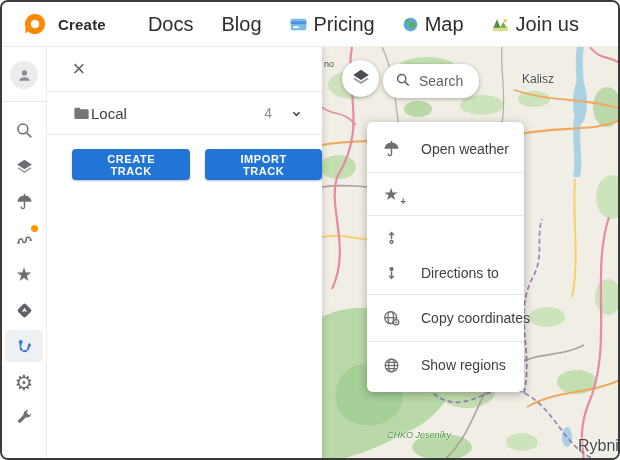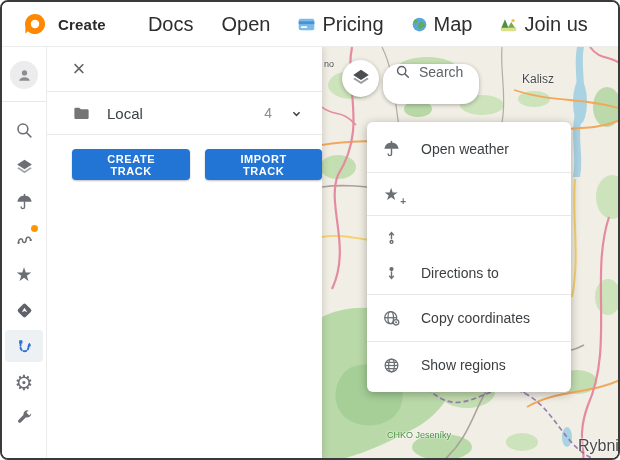--- a/index.html
+++ b/index.html
@@ -37,43 +37,43 @@
   
   .panel { width:275px; flex:0 0 275px; background:#fff; z-index:20;
            box-shadow:2px 0 6px rgba(0,0,0,.12); display:flex; flex-direction:column; }
   .panel-header { height:45px; display:flex; align-items:center; padding-left:18px;
                   border-bottom:1px solid #e9e9e9; }
   .close-x { font-size:22px; color:#5f6368; width:28px; height:28px; display:flex;
              align-items:center; justify-content:center; cursor:pointer; }
   .panel-title { font-size:16px; color:#202124; margin-left:14px; }
   .folder-row { height:43px; display:flex; align-items:center; padding:0 16px 0 24px;
                 border-bottom:1px solid #e9e9e9; cursor:pointer; }
-  .folder-label { font-size:15px; color:#3c4043; margin-left:16px; }
+  .folder-label { font-size:15px; color:#3c4043; }
   .folder-count { margin-left:auto; font-size:14px; color:#8a8d91; margin-right:14px; }
   .btn-row { display:flex; gap:15px; padding:14px 0 0 25px; }
   .btn { background:#2275d4; color:#fff; border:none; border-radius:4px; height:31px;
          padding:0 16px; font-size:11px; font-weight:bold; letter-spacing:.6px;
          font-family:"Liberation Sans", sans-serif; cursor:pointer; box-shadow:0 1px 2px rgba(0,0,0,.25); }
 
   
   .map { flex:1; position:relative; background:#f1eee5; overflow:hidden; }
   .map svg.basemap { position:absolute; inset:0; }
   .map-label { position:absolute; font-size:9px; color:#4a4a4a;
                text-shadow:0 0 2px #fff, 0 0 2px #fff; white-space:nowrap; }
-  .map-label.green { color:#47903f; }
+  .map-label.green { color:#47903f; font-style:italic; }
   .layers-fab { position:absolute; left:20px; top:13px; width:37px; height:37px; border-radius:50%;
                 background:#fff; box-shadow:0 1px 4px rgba(0,0,0,.3); display:flex;
                 align-items:center; justify-content:center; cursor:pointer; }
-  .search-pill { position:absolute; left:61px; top:17px; height:40px; background:#fff;
+  .search-pill { position:absolute; left:61px; top:17px; height:34px; background:#fff;
                  border-radius:16px; box-shadow:0 1px 4px rgba(0,0,0,.3); display:flex;
-                 align-items:flex-start; padding:0 16px 0 12px; gap:8px; cursor:pointer; }
+                 align-items:center; padding:0 16px 0 12px; gap:8px; cursor:pointer; }
   .search-pill span { font-size:14px; color:#5f6368; }
 
   
-  .ctx-menu { position:absolute; left:45px; top:75px; width:204px; background:#fff;
+  .ctx-menu { position:absolute; left:45px; top:75px; width:157px; background:#fff;
               border-radius:6px; box-shadow:0 2px 10px rgba(0,0,0,.3); padding:4px 0; z-index:15; }
   .ctx-group { padding:3px 0; }
   .ctx-divider { height:1px; background:#e8e8e8; }
   .ctx-item { height:36px; display:flex; align-items:center; padding:0 14px; gap:20px;
               cursor:pointer; }
   .ctx-item .label { font-size:14px; color:#3c4043; white-space:nowrap; }
   .ctx-item.tall { height:40px; }
   .ico { width:20px; height:20px; display:flex; align-items:center; justify-content:center; flex:0 0 20px; }
   .ico svg { display:block; }
   .star-plus { position:relative; color:#6b6e73; font-size:17px; line-height:1; }
@@ -91,21 +91,21 @@
           <path d="M12 1 a11 11 0 1 1 -7.8 18.8 L1.5 22.5 L1.5 15 A11 11 0 0 1 12 1 Z" fill="#ff8800" transform="rotate(0 12 12)"></path>
           <circle cx="12" cy="12" r="4.6" fill="#fff"></circle>
         </svg>
       </span>
       <span class="brand-name">Create</span>
     </div>
     <div class="nav-item">
       <span>Docs</span>
     </div>
     <div class="nav-item">
-      <span>Open</span>
+      <span>Blog</span>
     </div>
     <div class="nav-item">
       <span class="nav-ico">
         <svg width="17" height="13" viewBox="0 0 24 18">
           <rect x="1" y="1" width="22" height="16" rx="2.5" fill="#79bcec"></rect>
           <rect x="1" y="4.5" width="22" height="4" fill="#4a90d9"></rect>
           <rect x="4" y="11.5" width="9" height="2.4" rx="1" fill="#ffffff" opacity=".95"></rect>
         </svg>
       </span>
       <span>Pricing</span>

